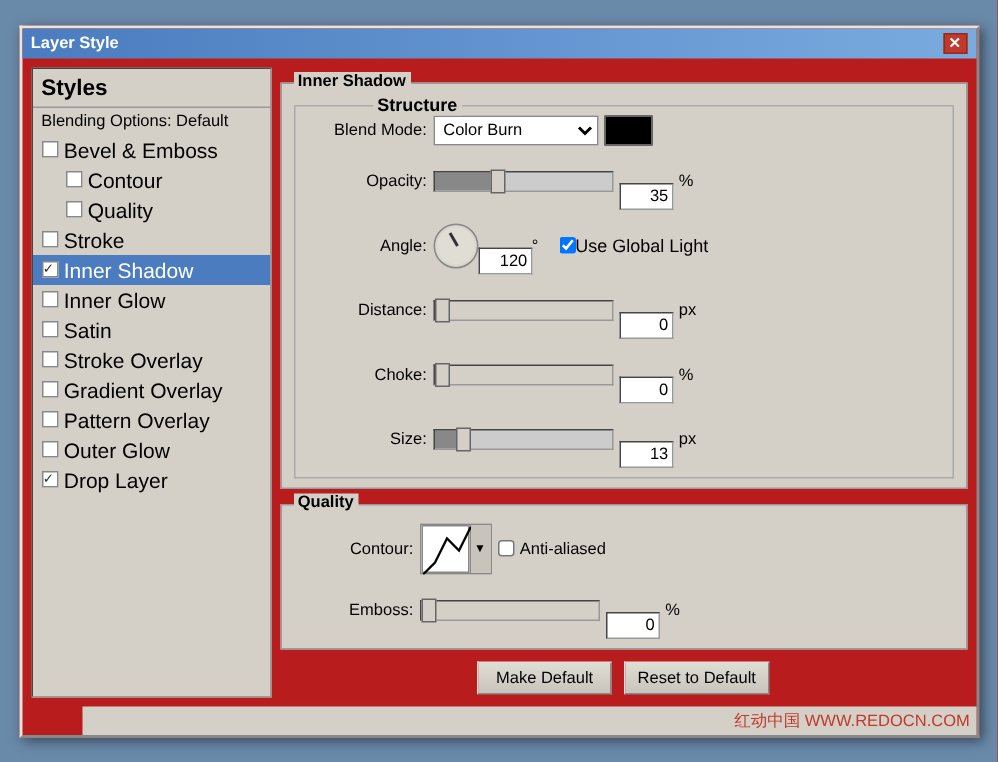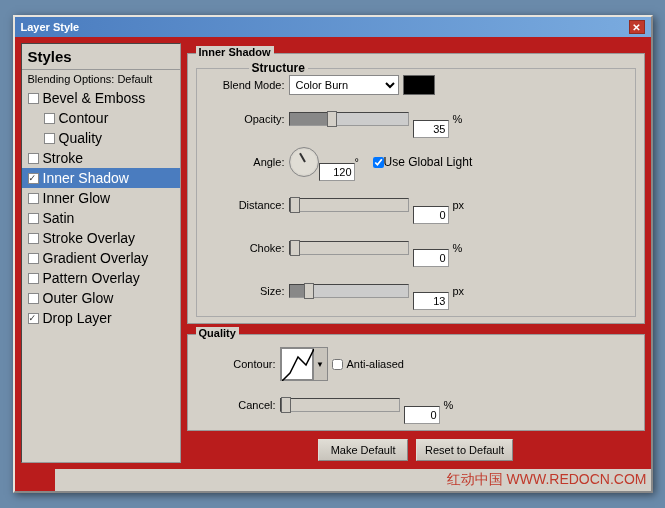--- a/index.html
+++ b/index.html
@@ -326,21 +326,21 @@
     .preview-thumb {
       width: 60px;
       height: 60px;
       background: linear-gradient(135deg, #999 0%, #777 40%, #555 60%, #333 100%);
       border: 1px solid #666;
       margin-top: 4px;
     }
     .watermark {
       text-align: right;
       padding: 2px 4px;
-      font-size: 14px;
+      font-size: 11px;
       color: #c0392b;
       background: #d4d0c8;
       margin-left: 40px;
     }
     input[type="checkbox"] {
       width: 11px;
       height: 11px;
       cursor: pointer;
     }
     .inner-shadow-mt { margin-top: 10px; }
@@ -485,21 +485,21 @@
                 <polyline points="0,32 8,24 16,8 24,16 32,0" stroke="#000" stroke-width="1.5" fill="none"></polyline>
               </svg>
             </div>
             <div class="contour-dropdown-btn">▼</div>
           </div>
           <input type="checkbox" style="">
           <span class="checkbox-label">Anti-aliased</span>
         </div>
 
         <div class="row" style="margin-bottom:0;">
-          <span class="row-label">Cancel:</span>
+          <span class="row-label">Emboss:</span>
           <input type="range" class="noise-slider" min="0" max="100" value="0" style="">
           <input type="text" class="number-input" value="0" style="">
           <span class="unit-label">%</span>
         </div>
       </div>
 
       <div class="button-row">
         <button class="btn">Make Default</button>
         <button class="btn">Reset to Default</button>
       </div>

